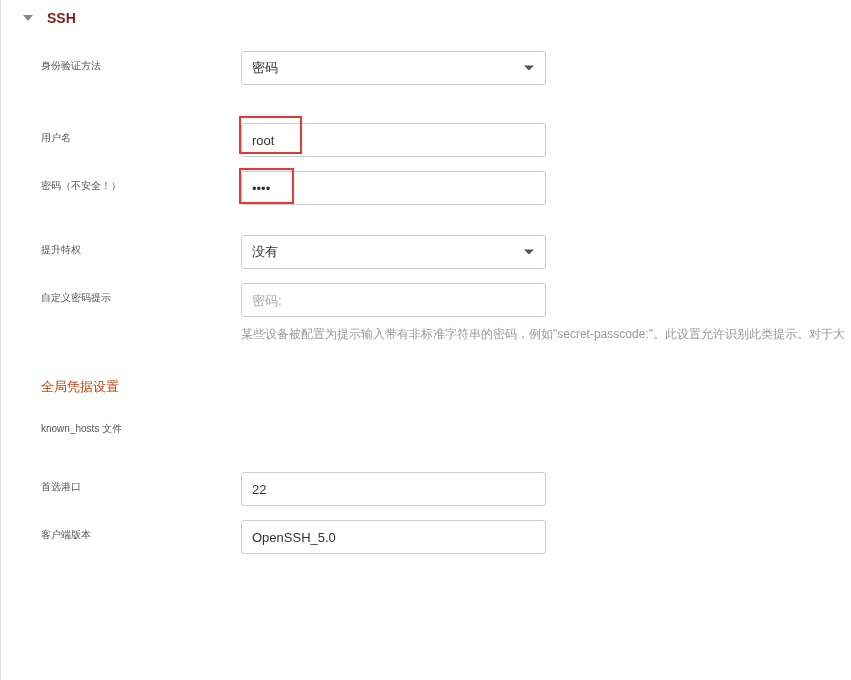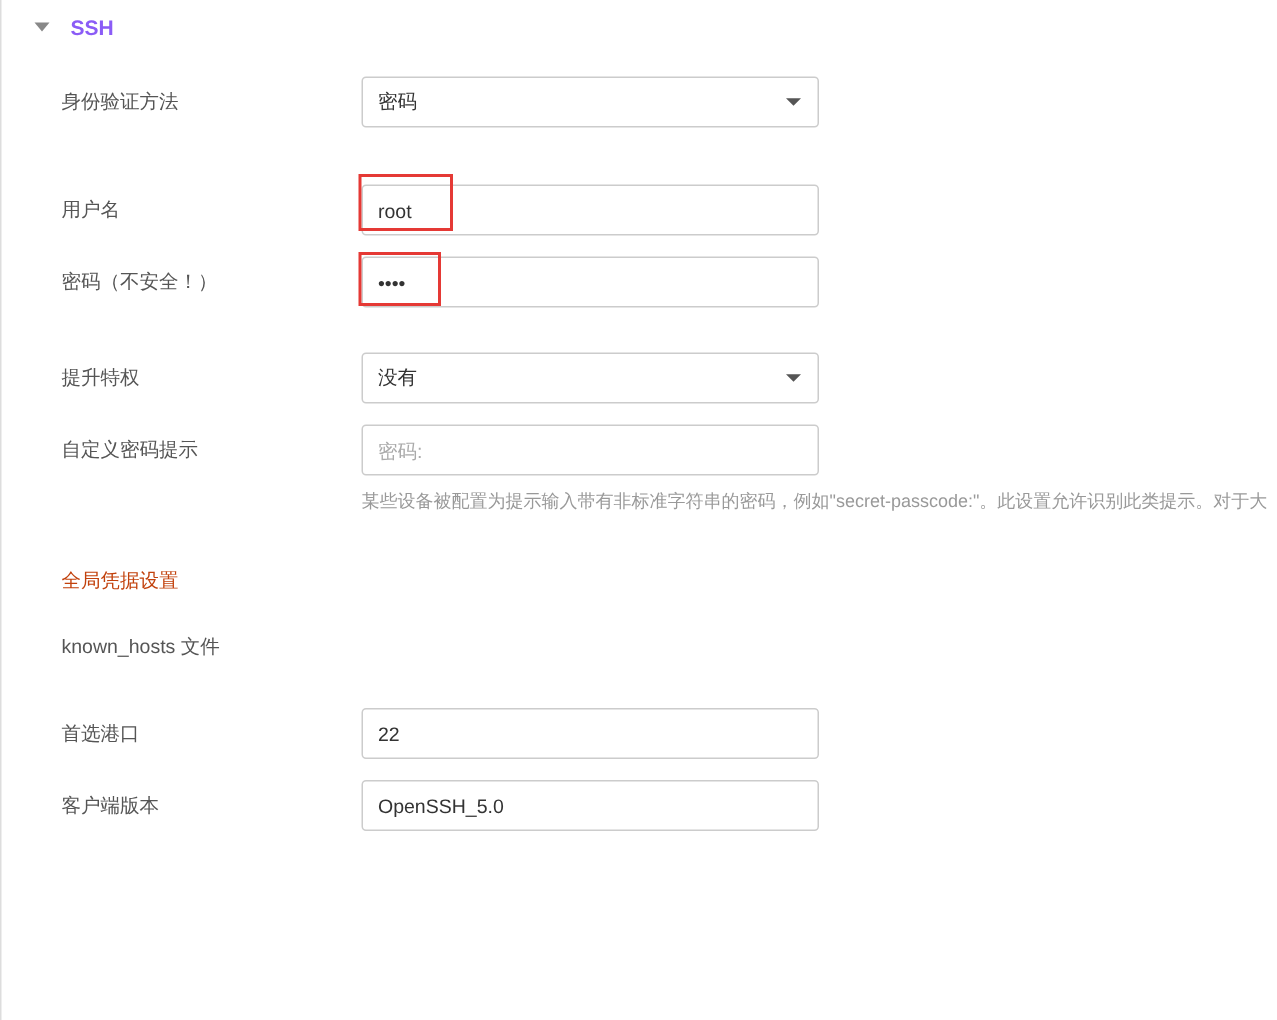--- a/index.html
+++ b/index.html
@@ -32,42 +32,42 @@
       width: 0;
       height: 0;
       border-left: 5px solid transparent;
       border-right: 5px solid transparent;
       border-top: 6px solid #888;
       margin-right: 14px;
     }
     .section-title {
       font-weight: 700;
       font-size: 14px;
-      color: #8b5cf6;
+      color: #7f1d1d;
       text-align: right;
     }
     .section-body {
       padding: 10px 0 20px 40px;
     }
     .form-row {
       display: flex;
       align-items: flex-start;
       margin-bottom: 12px;
       min-height: 36px;
     }
     .form-row.tight {
       margin-bottom: 4px;
       justify-content: center;
     }
     .form-label {
       width: 200px;
       flex-shrink: 0;
       padding-top: 8px;
       color: #555;
-      font-size: 13px;
+      font-size: 10px;
     }
     .form-control-wrap {
       flex: 1;
       min-width: 0;
     }
     .form-control {
       width: 305px;
       height: 34px;
       border: 1px solid #ccc;
       border-radius: 3px;

